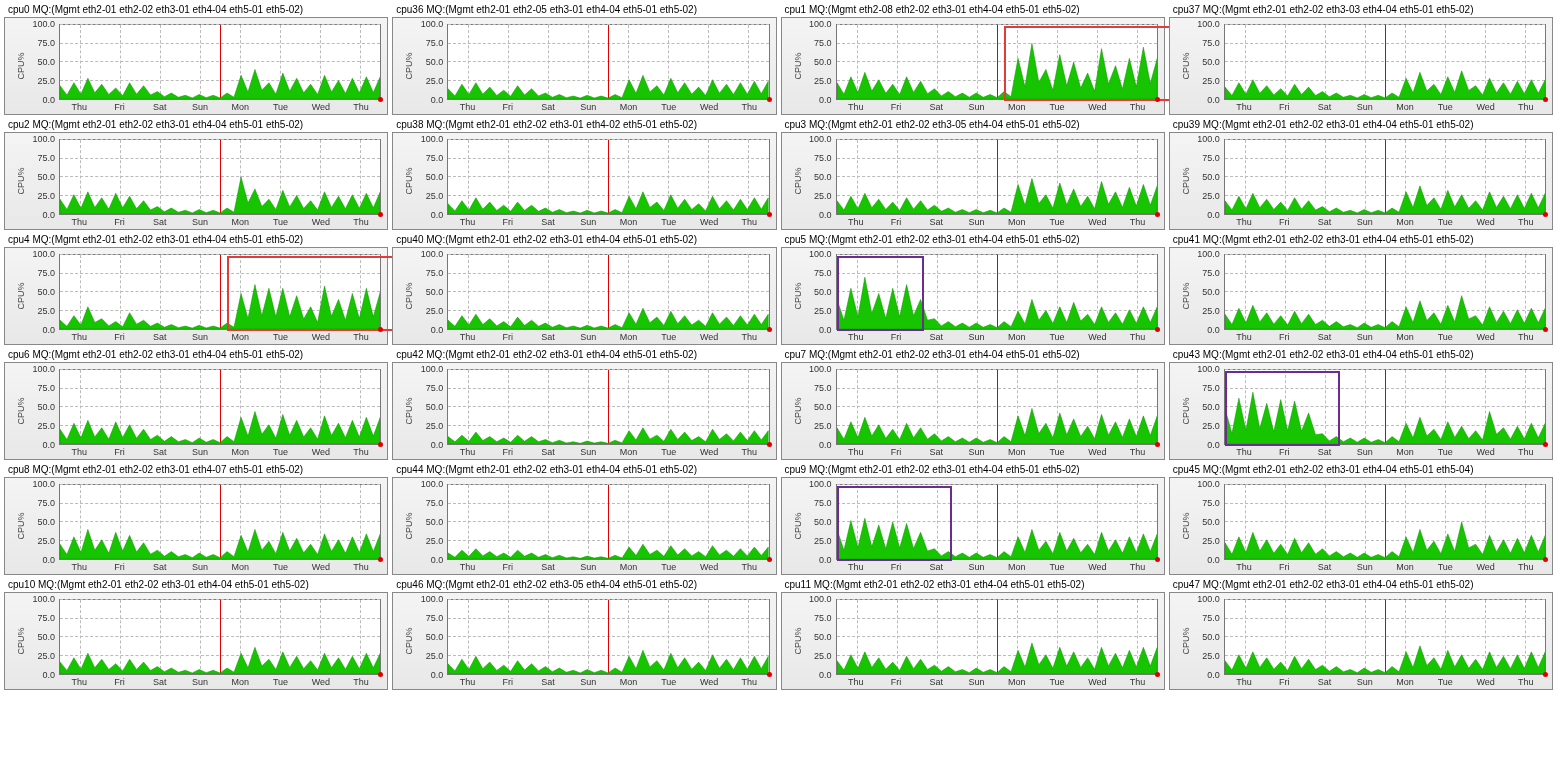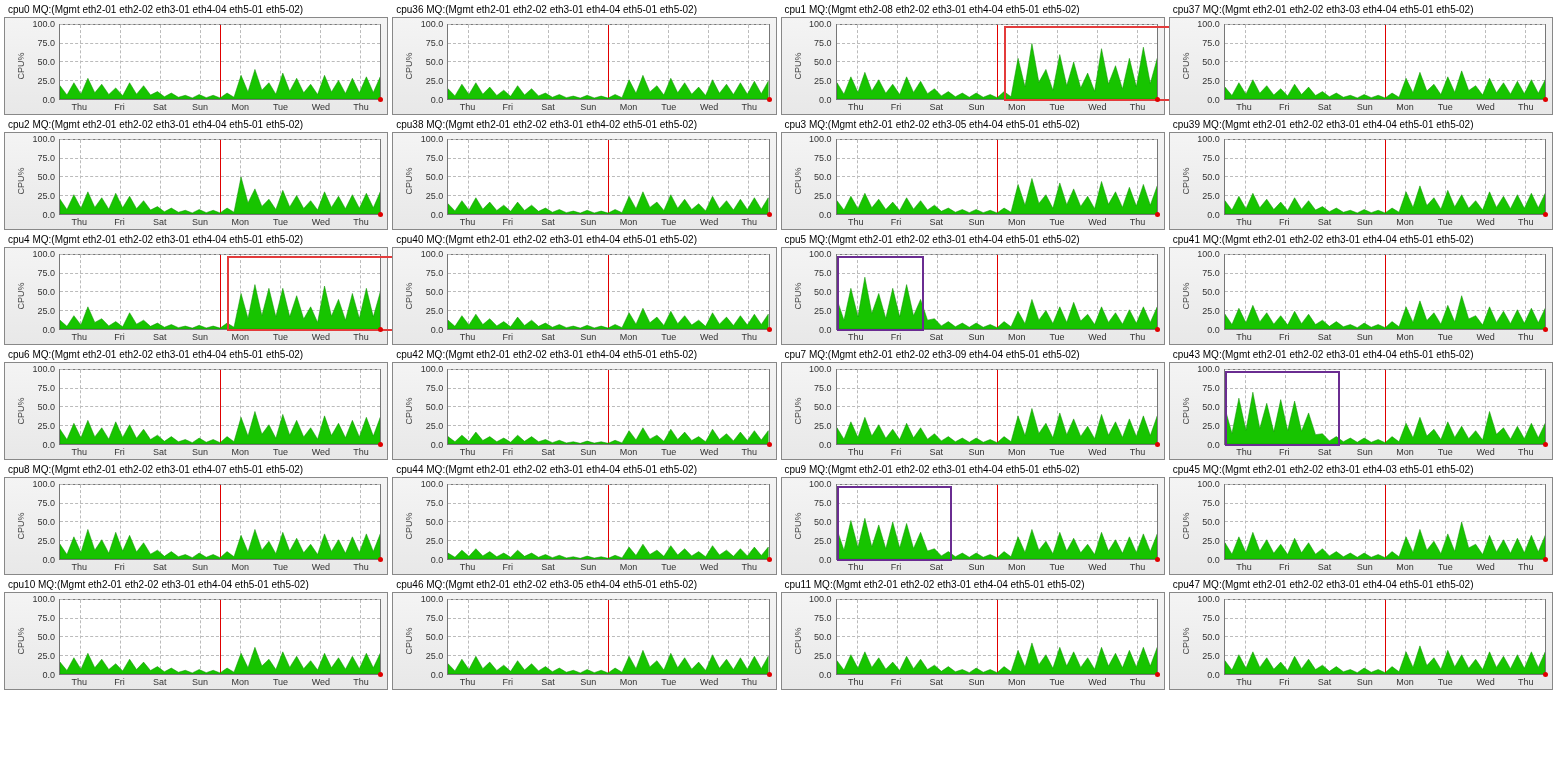--- a/index.html
+++ b/index.html
@@ -60,21 +60,21 @@
           <div class="xtick" style="left: 31.25%;">Sat</div>
           <div class="xtick" style="left: 43.75%;">Sun</div>
           <div class="xtick" style="left: 56.25%;">Mon</div>
           <div class="xtick" style="left: 68.75%;">Tue</div>
           <div class="xtick" style="left: 81.25%;">Wed</div>
           <div class="xtick" style="left: 93.75%;">Thu</div>
         </div>
       </div>
     </div>
     <div class="cell">
-      <div class="title">cpu36 MQ:(Mgmt eth2-01 eth2-02 eth3-01 eth4-04 eth5-01 eth5-02)</div>
+      <div class="title">cpu36 MQ:(Mgmt eth2-01 eth2-05 eth3-01 eth4-04 eth5-01 eth5-02)</div>
       <div class="chartbox">
         <div class="ylab">CPU%</div>
         <div class="yticks">
           <div class="ytick" style="bottom: 0%; transform: translateY(50%);">0.0</div>
           <div class="ytick" style="bottom: 25%; transform: translateY(50%);">25.0</div>
           <div class="ytick" style="bottom: 50%; transform: translateY(50%);">50.0</div>
           <div class="ytick" style="bottom: 75%; transform: translateY(50%);">75.0</div>
           <div class="ytick" style="bottom: 100%; transform: translateY(50%);">100.0</div>
         </div>
         <div class="plot">
@@ -609,21 +609,21 @@
           <div class="xtick" style="left: 31.25%;">Sat</div>
           <div class="xtick" style="left: 43.75%;">Sun</div>
           <div class="xtick" style="left: 56.25%;">Mon</div>
           <div class="xtick" style="left: 68.75%;">Tue</div>
           <div class="xtick" style="left: 81.25%;">Wed</div>
           <div class="xtick" style="left: 93.75%;">Thu</div>
         </div>
       </div>
     </div>
     <div class="cell">
-      <div class="title">cpu7 MQ:(Mgmt eth2-01 eth2-02 eth3-09 eth4-04 eth5-01 eth5-02)</div>
+      <div class="title">cpu7 MQ:(Mgmt eth2-01 eth2-02 eth3-01 eth4-04 eth5-01 eth5-02)</div>
       <div class="chartbox">
         <div class="ylab">CPU%</div>
         <div class="yticks">
           <div class="ytick" style="bottom: 0%; transform: translateY(50%);">0.0</div>
           <div class="ytick" style="bottom: 25%; transform: translateY(50%);">25.0</div>
           <div class="ytick" style="bottom: 50%; transform: translateY(50%);">50.0</div>
           <div class="ytick" style="bottom: 75%; transform: translateY(50%);">75.0</div>
           <div class="ytick" style="bottom: 100%; transform: translateY(50%);">100.0</div>
         </div>
         <div class="plot">
@@ -821,21 +821,21 @@
           <div class="xtick" style="left: 31.25%;">Sat</div>
           <div class="xtick" style="left: 43.75%;">Sun</div>
           <div class="xtick" style="left: 56.25%;">Mon</div>
           <div class="xtick" style="left: 68.75%;">Tue</div>
           <div class="xtick" style="left: 81.25%;">Wed</div>
           <div class="xtick" style="left: 93.75%;">Thu</div>
         </div>
       </div>
     </div>
     <div class="cell">
-      <div class="title">cpu45 MQ:(Mgmt eth2-01 eth2-02 eth3-01 eth4-03 eth5-01 eth5-02)</div>
+      <div class="title">cpu45 MQ:(Mgmt eth2-01 eth2-02 eth3-01 eth4-04 eth5-01 eth5-04)</div>
       <div class="chartbox">
         <div class="ylab">CPU%</div>
         <div class="yticks">
           <div class="ytick" style="bottom: 0%; transform: translateY(50%);">0.0</div>
           <div class="ytick" style="bottom: 25%; transform: translateY(50%);">25.0</div>
           <div class="ytick" style="bottom: 50%; transform: translateY(50%);">50.0</div>
           <div class="ytick" style="bottom: 75%; transform: translateY(50%);">75.0</div>
           <div class="ytick" style="bottom: 100%; transform: translateY(50%);">100.0</div>
         </div>
         <div class="plot">

